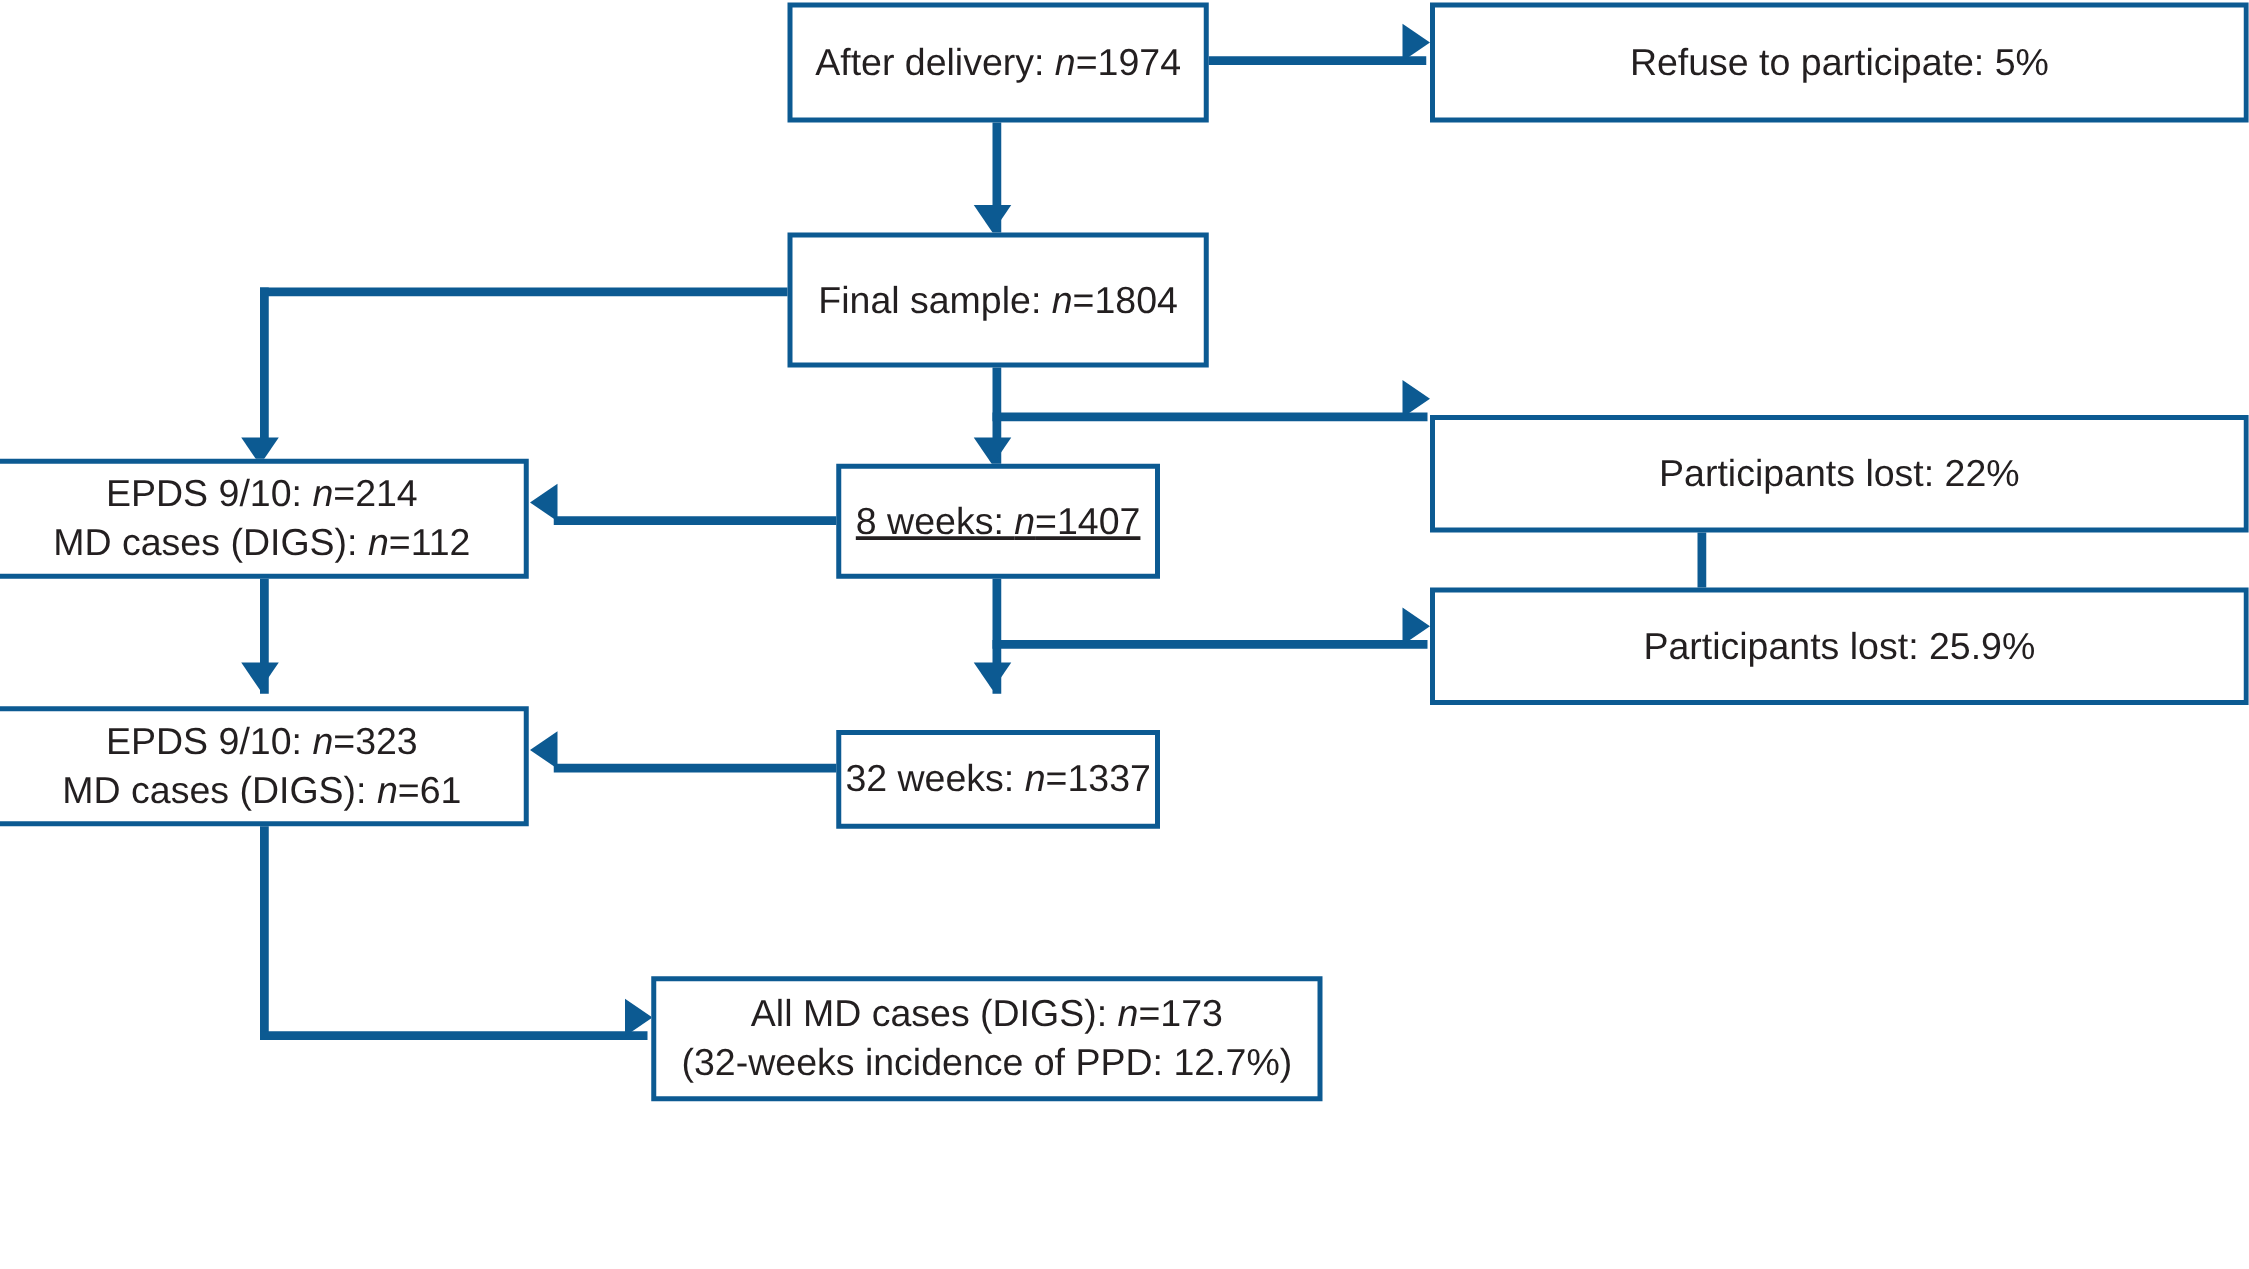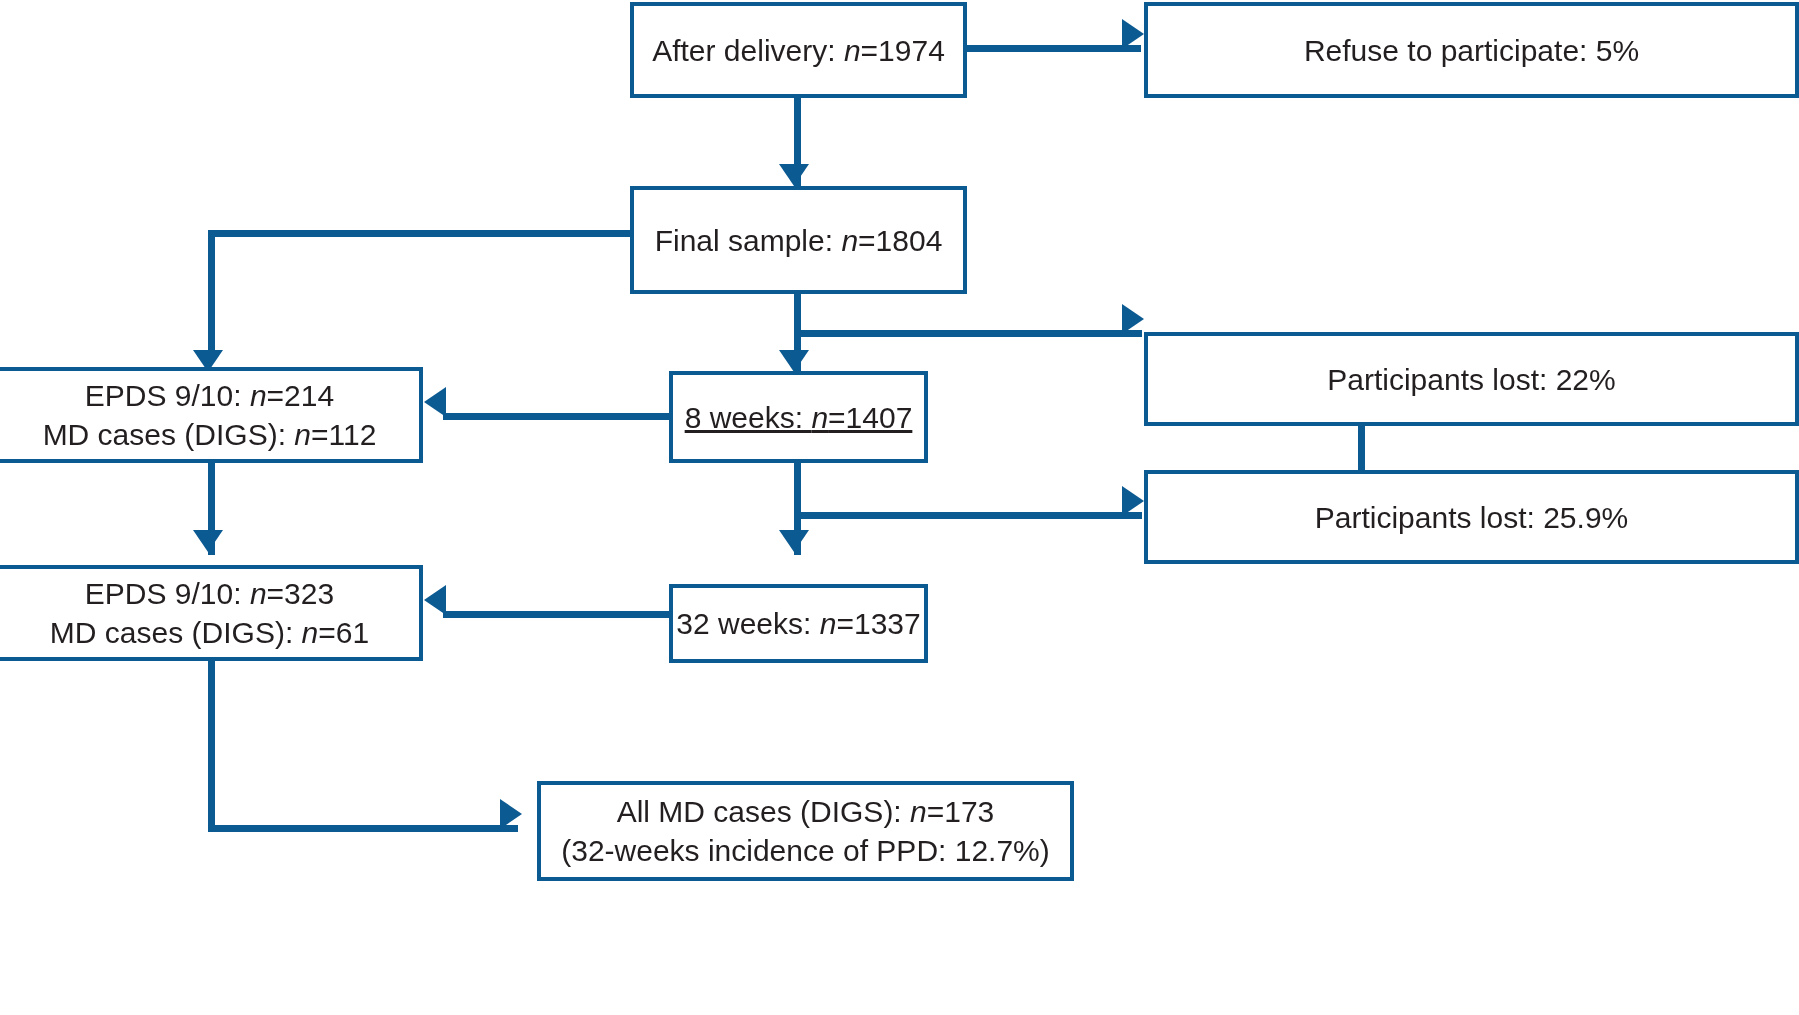--- a/index.html
+++ b/index.html
@@ -144,18 +144,18 @@
 
   <div class="node" style="left:-4px; top:565px; width:427px; height:96px;">
     <span class="line"><span>EPDS 9/10: </span><span class="ital">n</span><span>=323</span></span>
     <span class="line"><span>MD cases (DIGS): </span><span class="ital">n</span><span>=61</span></span>
   </div>
 
   <div class="node" style="left:669px; top:584px; width:259px; height:79px;">
     <span class="line"><span>32 weeks: </span><span class="ital">n</span><span>=1337</span></span>
   </div>
 
-  <div class="node" style="left:537px; top:781px; width:537px; height:100px;">
+  <div class="node" style="left:521px; top:781px; width:537px; height:100px;">
     <span class="line"><span>All MD cases (DIGS): </span><span class="ital">n</span><span>=173</span></span>
     <span class="line">(32-weeks incidence of PPD: 12.7%)</span>
   </div>
 
 </div>
 
 </body></html>

